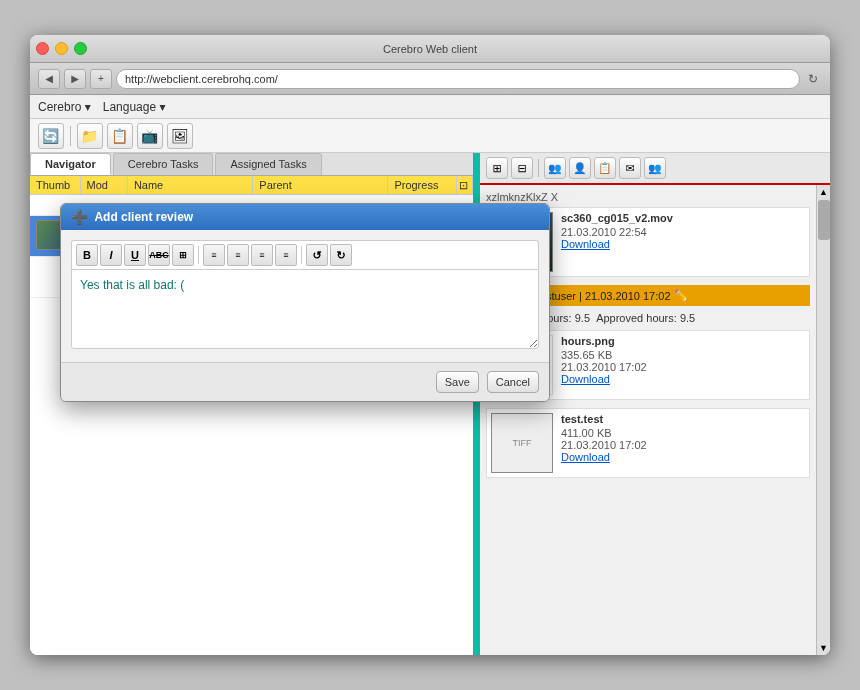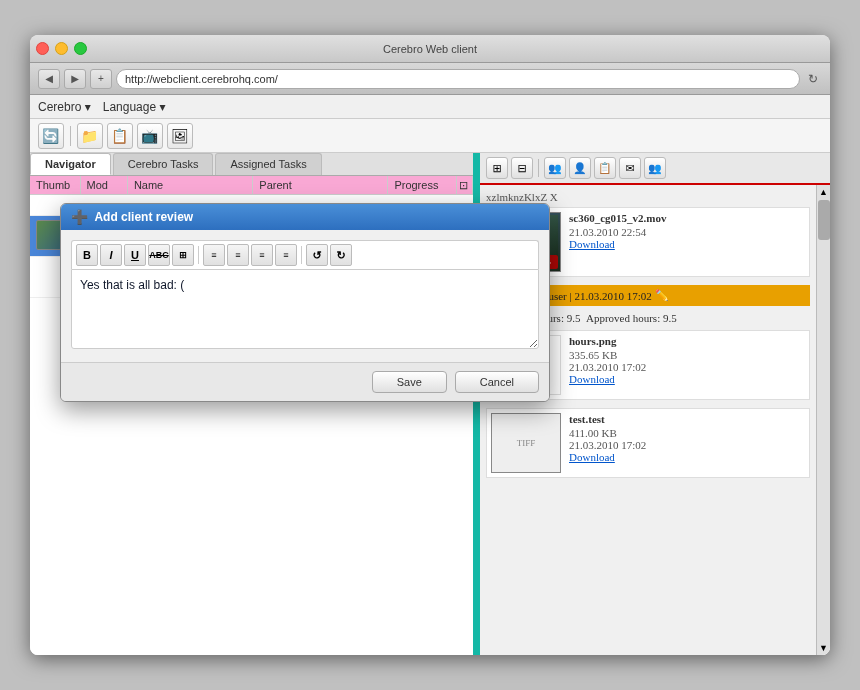--- a/index.html
+++ b/index.html
@@ -182,21 +182,21 @@
     .file-table {
       flex: 1;
       overflow: auto;
     }
     table {
       width: 100%;
       border-collapse: collapse;
       font-size: 11px;
     }
     thead tr {
-      background: #f9a8d4;
+      background: #fde047;
       border-bottom: 1px solid #ccc;
     }
     th {
       padding: 3px 6px;
       text-align: left;
       font-weight: 500;
       color: #333;
       border-right: 1px solid #ccc;
     }
     td {
@@ -245,39 +245,38 @@
       cursor: pointer;
       font-size: 11px;
     }
     .rt-sep { width: 1px; height: 18px; background: #bbb; margin: 0 2px; }
 
     
     .right-content {
       flex: 1;
       overflow-y: auto;
       padding: 6px;
-      font-family: Liberation Serif, serif;
     }
 
     .file-info-header {
       font-size: 11px;
       color: #555;
       margin-bottom: 4px;
     }
 
     .file-entry {
       display: flex;
       gap: 8px;
       margin-bottom: 8px;
       padding: 4px;
       background: white;
       border: 1px solid #ddd;
     }
     .file-thumb {
-      width: 70px;
+      width: 62px;
       height: 60px;
       background: #333;
       border: 1px solid #888;
       flex-shrink: 0;
       position: relative;
       overflow: hidden;
       text-align: center;
     }
     .file-meta {
       flex: 1;
@@ -385,35 +384,35 @@
     .editor-sep { width: 1px; height: 18px; background: #ccc; margin: 0 2px; }
 
     .editor-area {
       width: 100%;
       min-height: 80px;
       border: 1px solid #ccc;
       border-radius: 0 0 3px 3px;
       background: white;
       padding: 8px;
       font-size: 12px;
-      color: #0f172a;
+      color: #0f766e;
       resize: vertical;
       font-family: inherit;
     }
 
     .modal-footer {
       padding: 8px 10px;
       display: flex;
       justify-content: flex-end;
       gap: 8px;
       border-top: 1px solid #ccc;
       background: #e8e8e8;
     }
     .modal-btn {
-      padding: 4px 24px;
+      padding: 4px 8px;
       border: 1px solid #aaa;
       border-radius: 4px;
       background: linear-gradient(to bottom, #fff, #e0e0e0);
       font-size: 11px;
       cursor: pointer;
       color: #333;
     }
     .video-thumb-inner {
       width: 100%;
       height: 100%;

